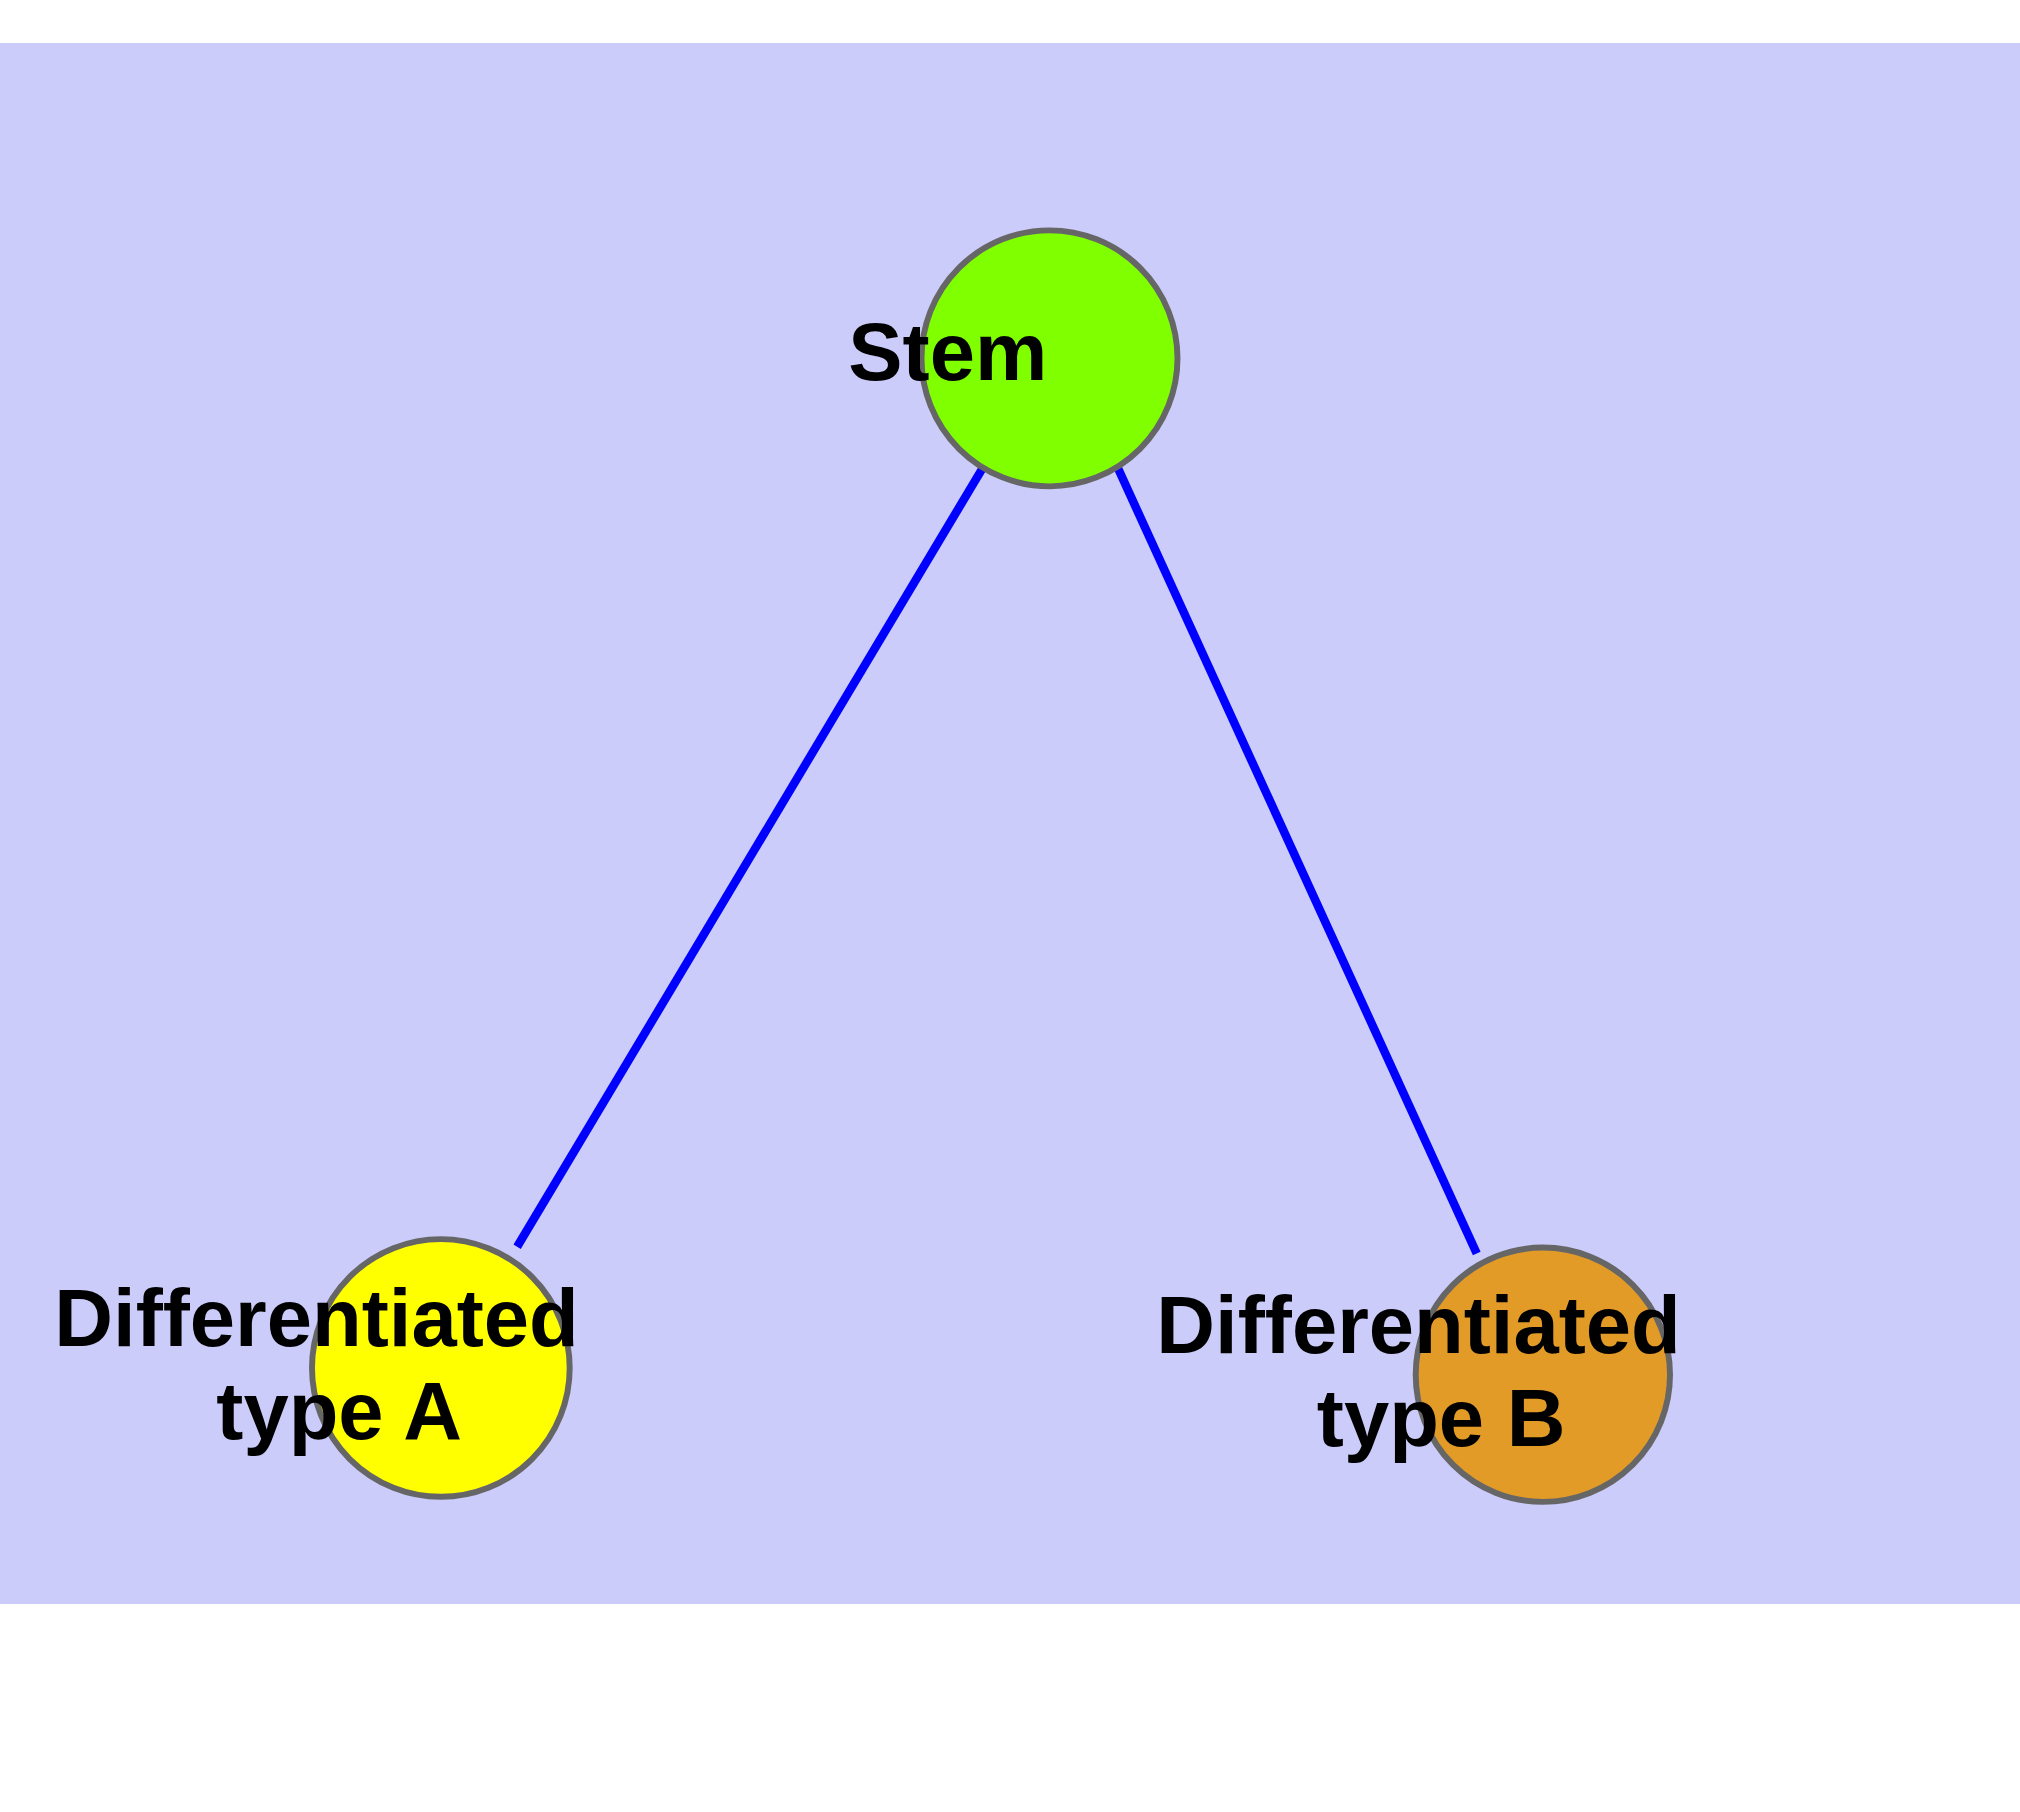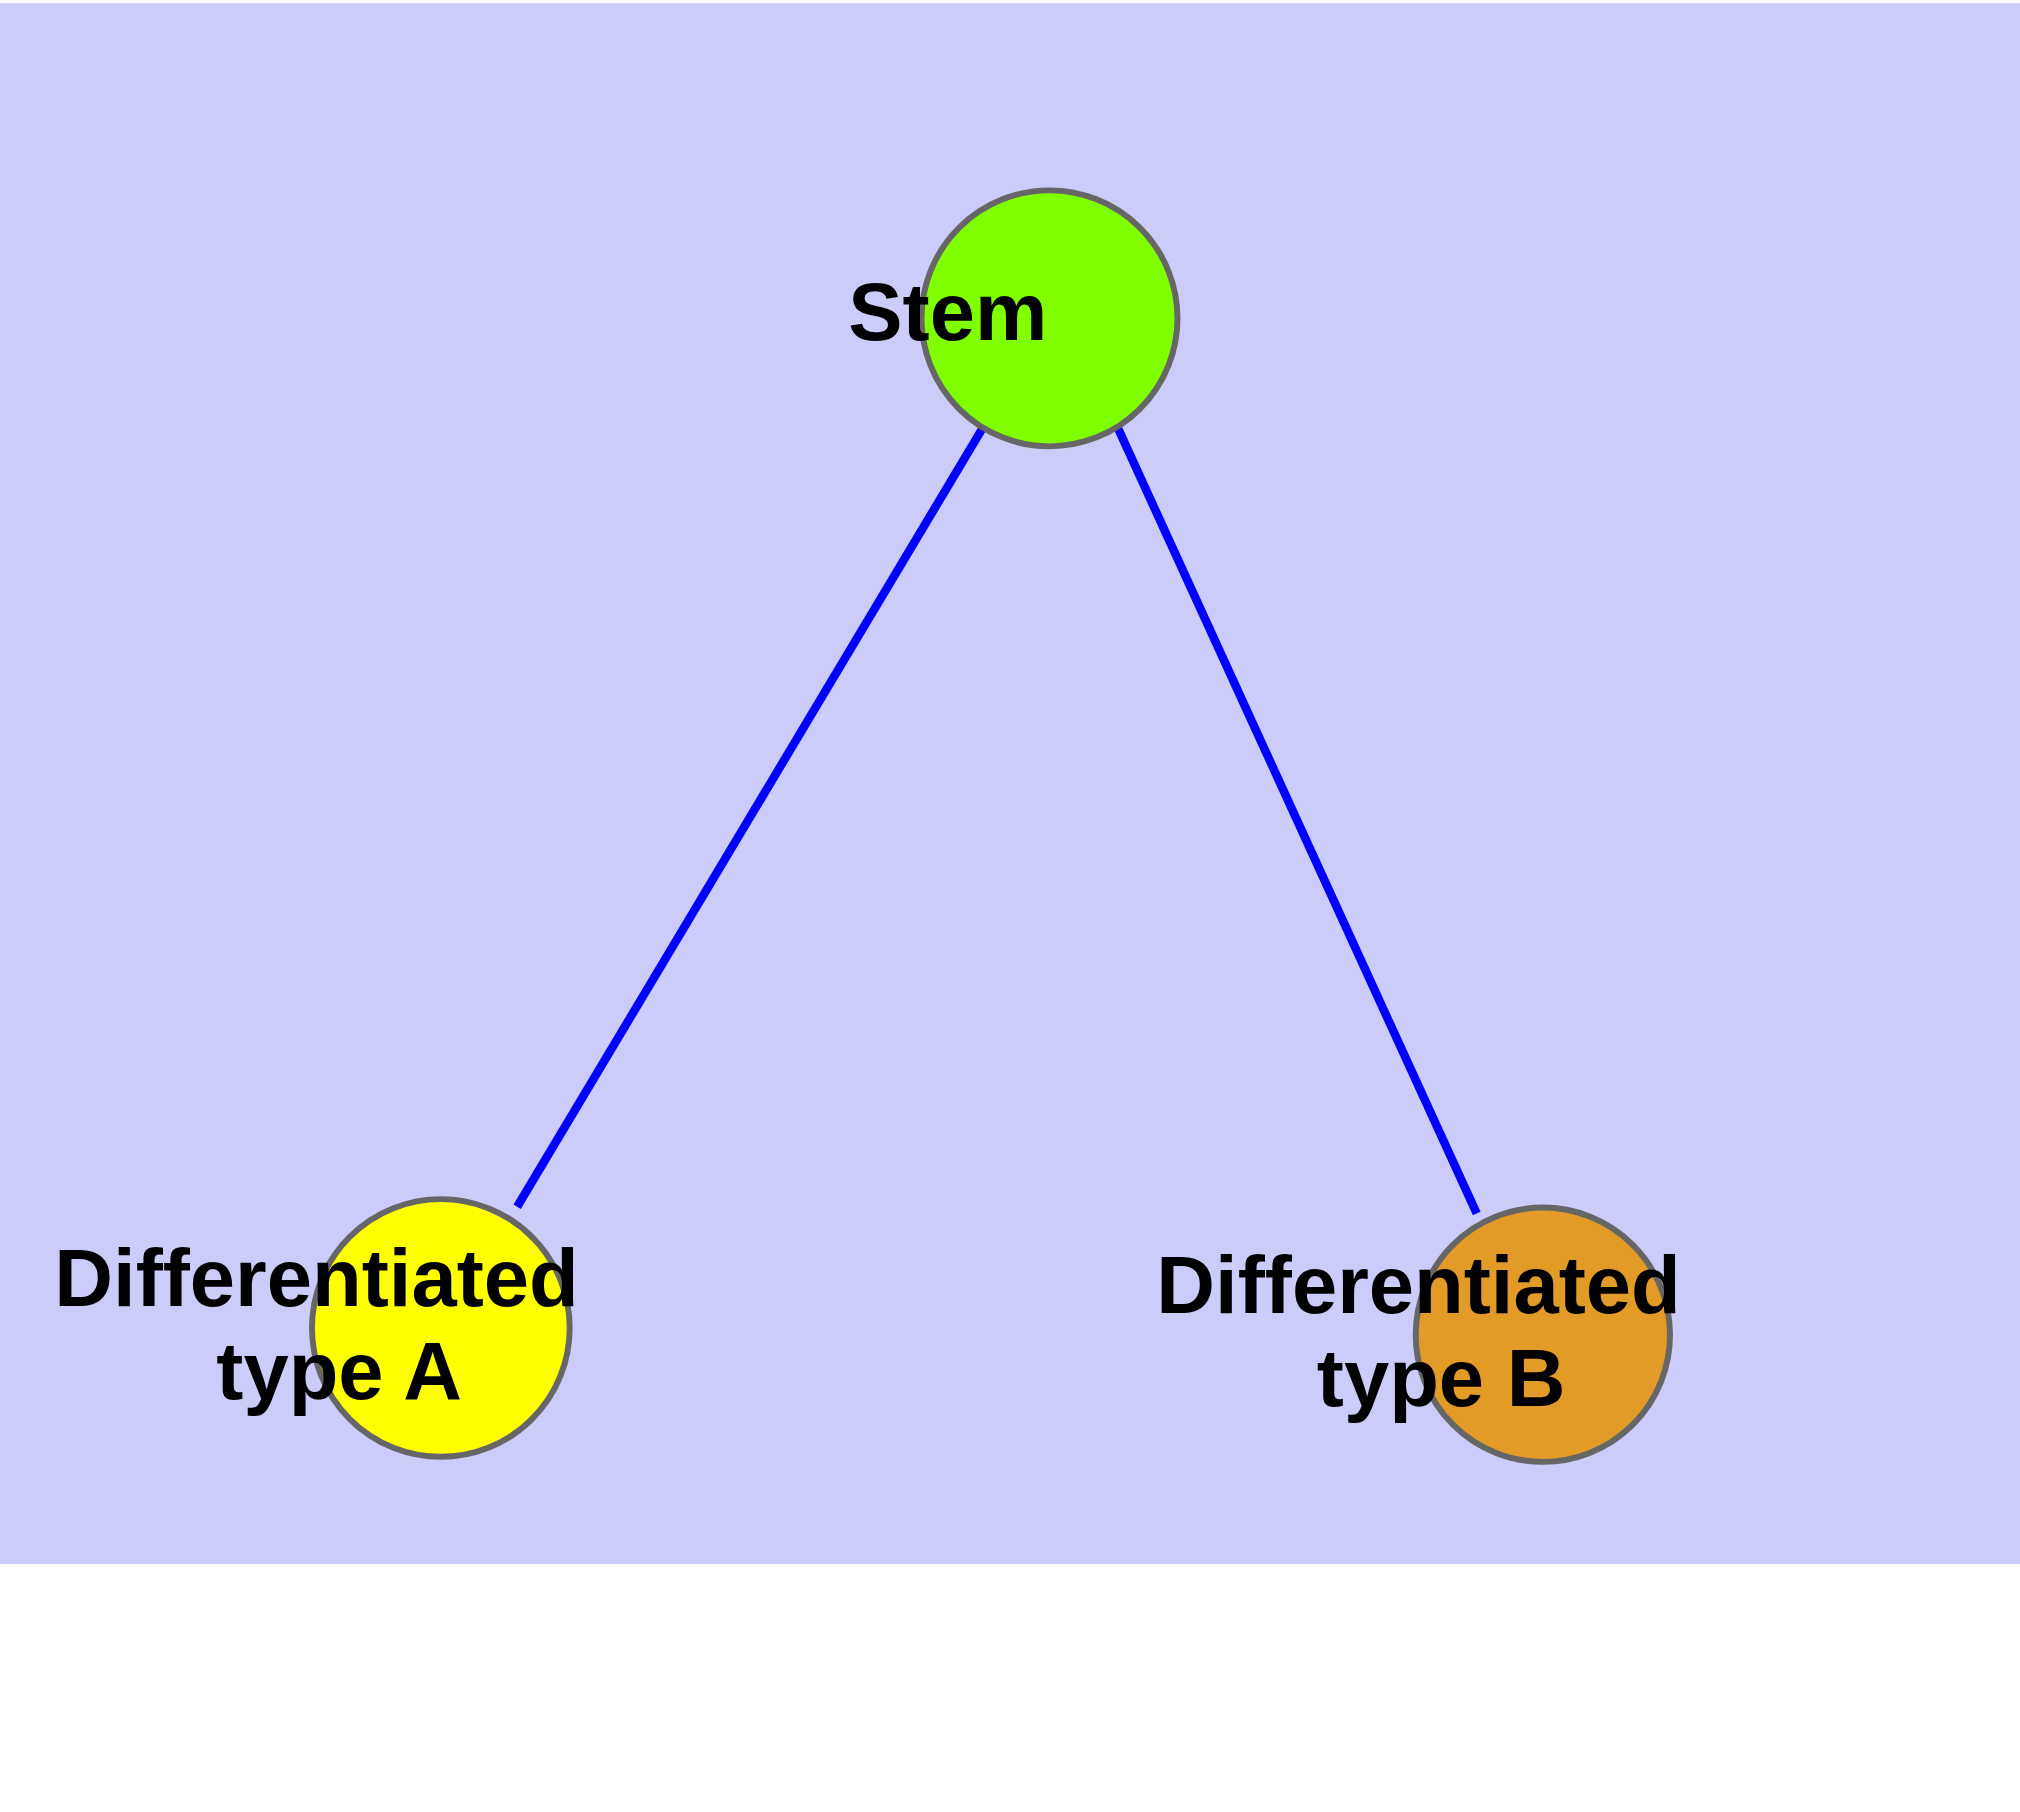--- a/index.html
+++ b/index.html
@@ -8,20 +8,21 @@
     padding: 0;
     background: #ffffff;
   }
   #canvas {
     position: relative;
     width: 2021px;
     height: 1564px;
     background: #ffffff;
     overflow: hidden;
     font-family: "Liberation Sans", sans-serif;
+    margin-top: 40px;
   }
   #plot-area {
     position: absolute;
     left: 0;
     top: 3.4px;
     width: 2021px;
     height: 1809px;
     background: #ccccfa;
   }
   #graph-svg {

